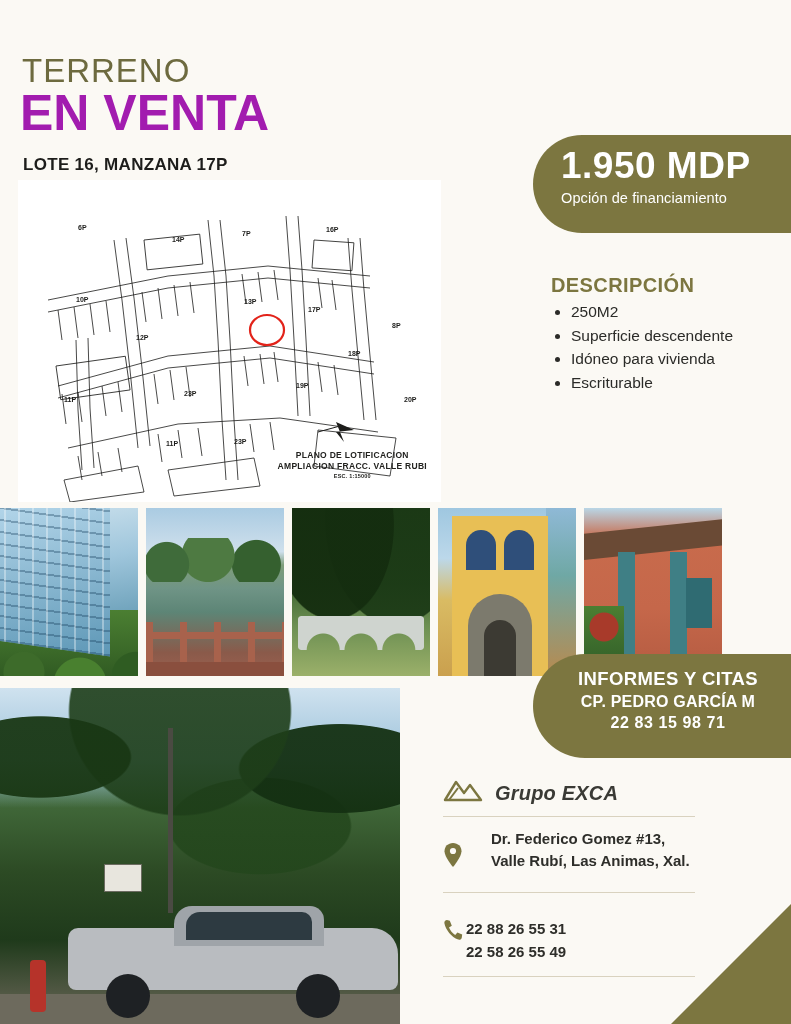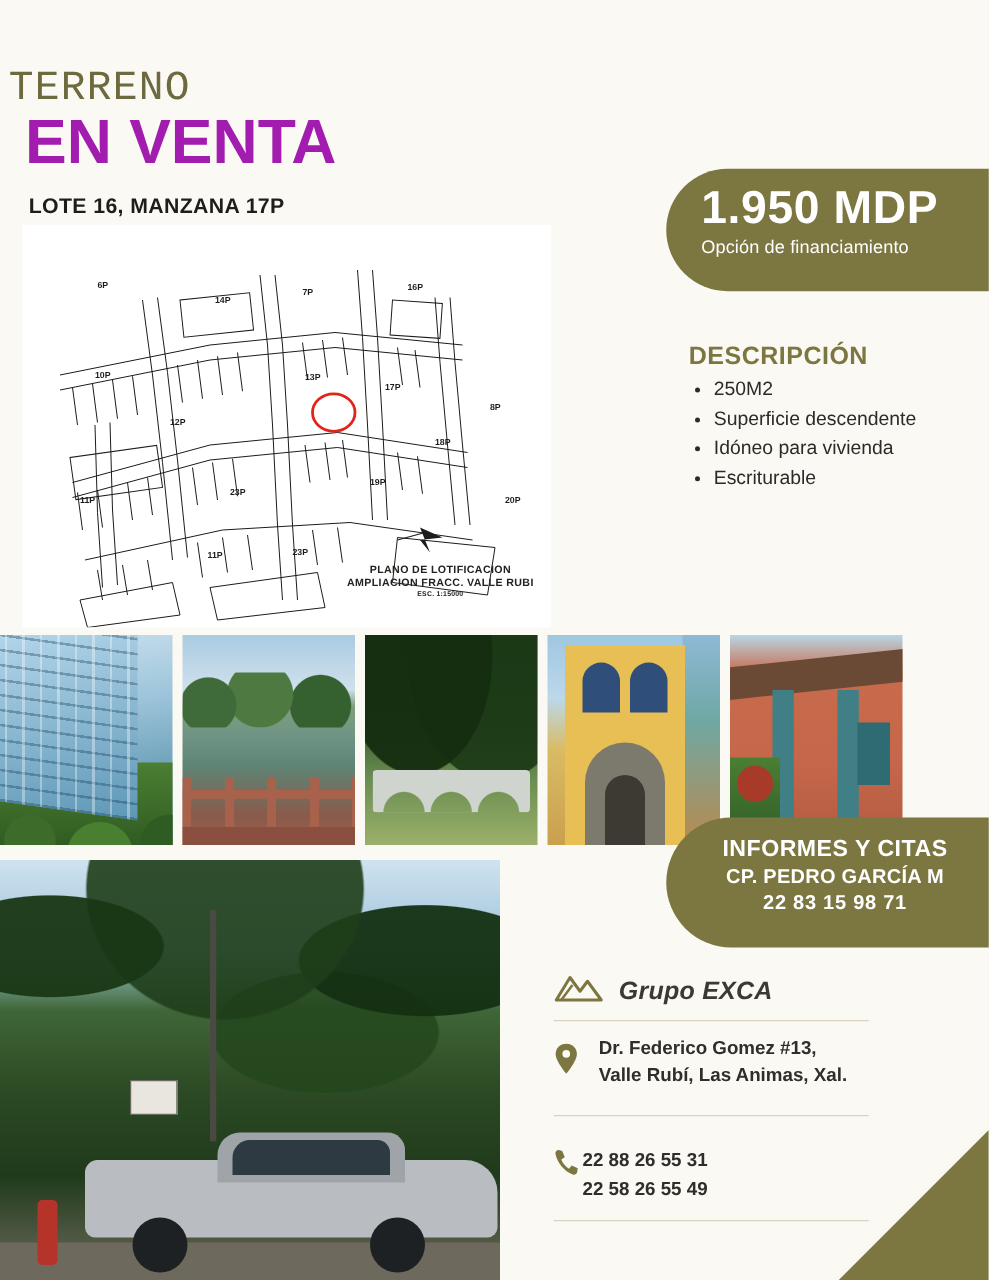--- a/index.html
+++ b/index.html
@@ -18,27 +18,27 @@
 
   .page {
     position: absolute;
     inset: 0;
     background: #fbf9f4;
   }
 
   
   .title-terreno {
     position: absolute;
-    left: 7px;
+    left: 22px;
     top: 52px;
     font-size: 33px;
     letter-spacing: 1px;
     color: #6d6a3f;
     font-weight: 400;
-    font-family: Liberation Mono, monospace;
+    font-family: Liberation Sans, sans-serif;
   }
   .title-venta {
     position: absolute;
     left: 20px;
     top: 88px;
     font-size: 50px;
     font-weight: bold;
     color: #a21caf;
     letter-spacing: 0px;
     line-height: 1;
@@ -286,22 +286,22 @@
   }
   .hr1 { top: 816px; }
   .hr2 { top: 892px; }
   .hr3 { top: 976px; }
 
   .addr-row {
     position: absolute;
     left: 443px;
     top: 828px;
     display: flex;
-    align-items: center;
-    gap: 16px;
+    align-items: flex-end;
+    gap: 28px;
   }
   .addr-text {
     font-size: 15px;
     color: #2e2e2a;
     line-height: 1.45;
     font-weight: bold;
   }
   .phone-row {
     position: absolute;
     left: 443px;

